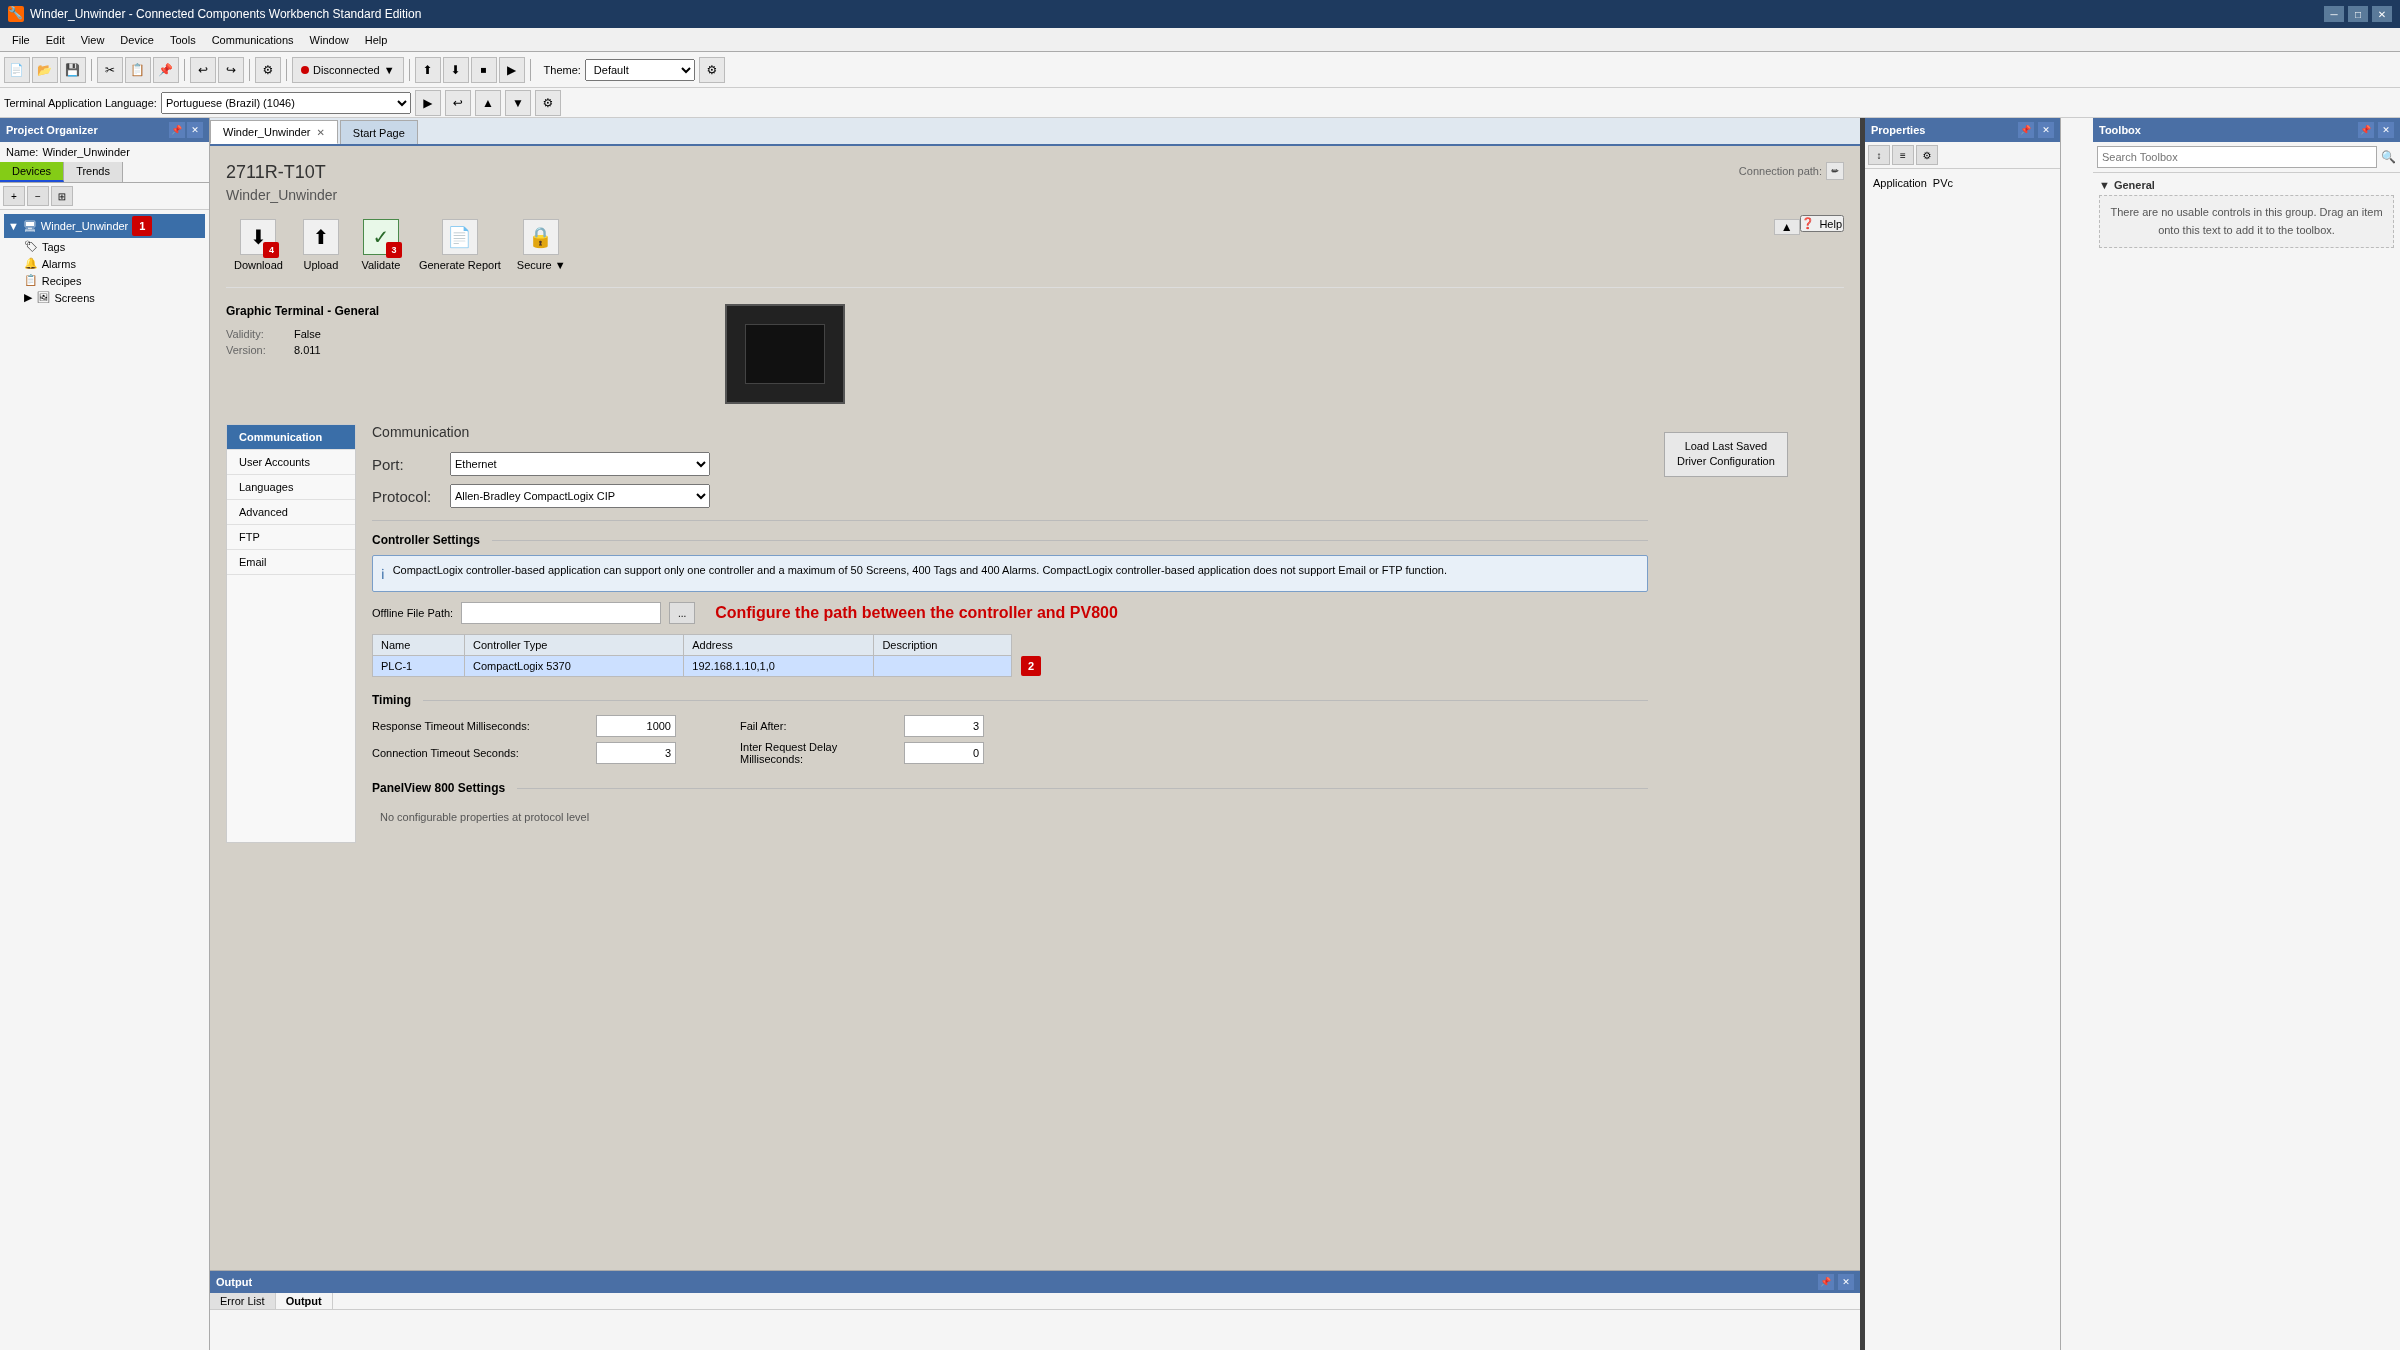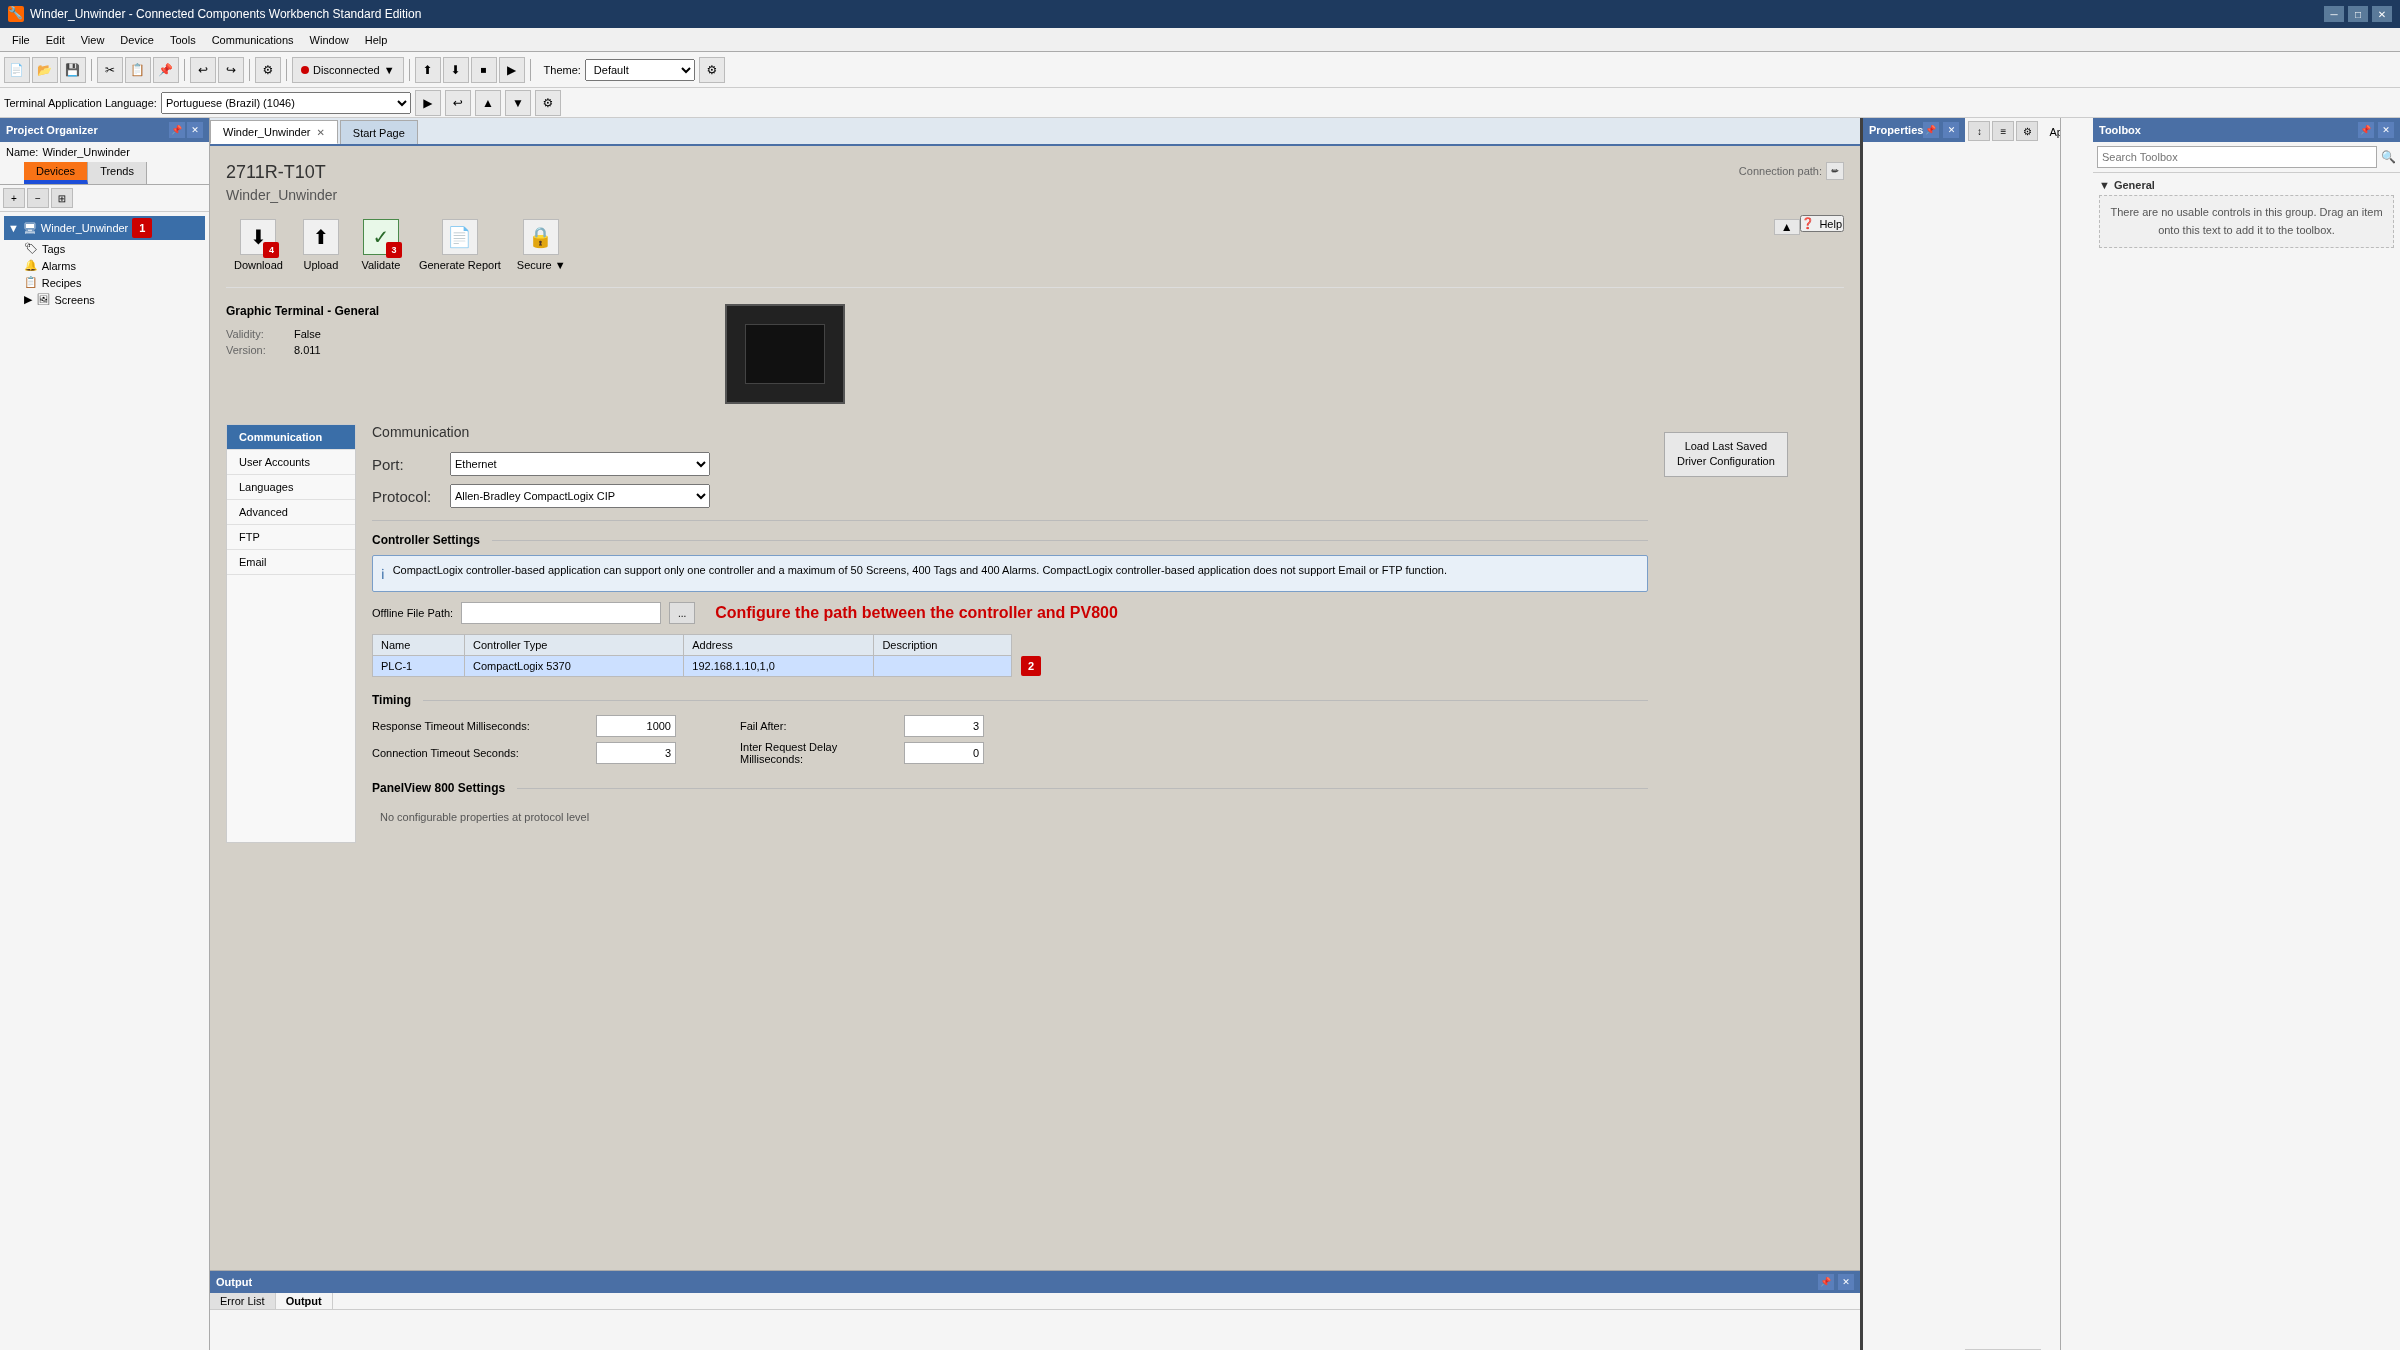--- a/index.html
+++ b/index.html
@@ -28,21 +28,21 @@
     .lang-select { font-size: 11px; height: 22px; width: 250px; }
 
     
     .project-panel { width: 210px; background: #f5f5f5; border-right: 1px solid #aaa; display: flex; flex-direction: column; }
     .panel-header { background: #4a6fa5; color: white; padding: 3px 6px; font-size: 11px; font-weight: bold; display: flex; align-items: center; justify-content: space-between; height: 24px; }
     .panel-header-btns { display: flex; gap: 2px; }
     .panel-header-btn { width: 16px; height: 16px; background: #5a7fbb; border: none; color: white; font-size: 9px; cursor: pointer; display: flex; align-items: center; justify-content: center; }
     .name-row { padding: 4px 6px; font-size: 11px; display: flex; align-items: center; gap: 4px; }
     .tabs-row { display: flex; border-bottom: 1px solid #aaa; }
     .panel-tab { padding: 3px 12px; font-size: 11px; cursor: pointer; background: #e0e0e0; border-right: 1px solid #aaa; }
-    .panel-tab.active { background: #f97316; border-bottom: 4px solid #1d4ed8; margin-left: 24px; }
+    .panel-tab.active { background: #84cc16; border-bottom: 2px solid #1d4ed8; }
     .panel-toolbar { display: flex; align-items: center; padding: 3px; gap: 2px; border-bottom: 1px solid #ccc; }
     .panel-tb-btn { width: 22px; height: 20px; background: #e0e0e0; border: 1px solid #bbb; font-size: 10px; cursor: pointer; display: flex; align-items: center; justify-content: center; }
     .tree-area { flex: 1; padding: 4px; overflow: auto; }
     .tree-item { display: flex; align-items: center; gap: 4px; padding: 2px 4px; cursor: pointer; font-size: 11px; }
     .tree-item.selected { background: #3a6ea8; color: white; }
     .tree-indent { padding-left: 16px; }
 
     
     .tab-bar { display: flex; background: #e0e8f0; border-bottom: 2px solid #4a6fa5; height: 28px; align-items: flex-end; }
     .content-tab { padding: 4px 12px; font-size: 11px; cursor: pointer; background: #c8d8e8; border: 1px solid #aaa; border-bottom: none; margin-right: 2px; display: flex; align-items: center; gap: 6px; height: 24px; }
@@ -103,21 +103,21 @@
 
     
     .pv-section { margin-bottom: 16px; }
     .pv-title { font-size: 12px; font-weight: bold; margin-bottom: 12px; display: flex; align-items: center; gap: 8px; }
     .no-props { font-size: 11px; color: #555; padding: 4px 8px; }
 
     
     .load-driver-btn { background: #e8e8e8; border: 1px solid #aaa; padding: 6px 12px; font-size: 11px; cursor: pointer; white-space: nowrap; line-height: 1.4; text-align: center; }
 
     
-    .properties-panel { width: 200px; background: #f5f5f5; border-left: 3px solid #404040; display: flex; flex-direction: row; }
+    .properties-panel { width: 200px; background: #f5f5f5; border-left: 5px solid #404040; display: flex; flex-direction: column; }
     .props-header { background: #4a6fa5; color: white; padding: 3px 6px; font-size: 11px; font-weight: bold; display: flex; align-items: center; justify-content: space-between; height: 24px; }
     .props-content { flex: 1; padding: 8px; }
     .props-row { display: flex; gap: 6px; align-items: center; font-size: 11px; margin-bottom: 4px; }
     .props-toolbar { display: flex; gap: 2px; padding: 3px; border-bottom: 1px solid #ccc; }
     .props-tb-btn { width: 22px; height: 20px; background: #e0e0e0; border: 1px solid #bbb; font-size: 10px; cursor: pointer; display: flex; align-items: center; justify-content: center; }
 
     
     .toolbox-panel { width: 340px; background: #f5f5f5; border-left: 1px solid #aaa; display: flex; flex-direction: column; padding-left: 32px; }
     .toolbox-header { background: #4a6fa5; color: white; padding: 3px 6px; font-size: 11px; font-weight: bold; display: flex; align-items: center; justify-content: space-between; height: 24px; }
     .toolbox-search { padding: 4px; border-bottom: 1px solid #ccc; display: flex; align-items: center; gap: 4px; }

